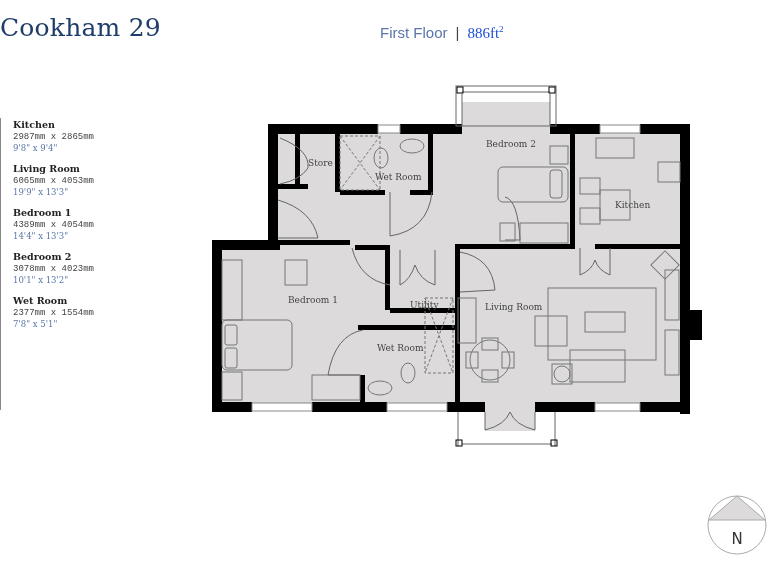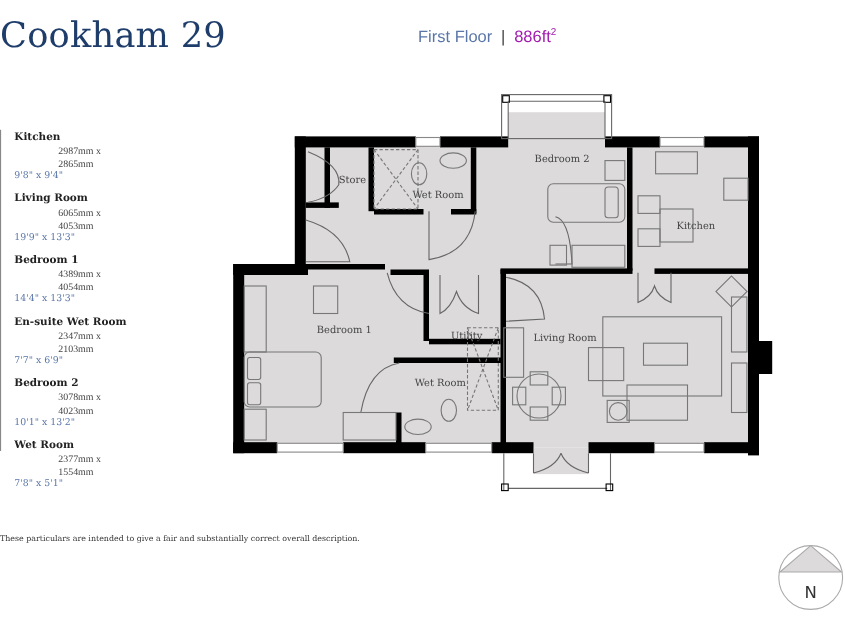--- a/index.html
+++ b/index.html
@@ -1,25 +1,25 @@
 <!DOCTYPE html>
 <html><head>
 <meta charset="utf-8">
 <style>
   html, body { margin:0; padding:0; background:#ffffff; }
   body { width:768px; height:576px; position:relative; overflow:hidden; font-family:"Liberation Sans", sans-serif; }
-  .title { position:absolute; left:0; top:13px; font-family:"DejaVu Serif", serif; font-size:32px; color:#1f3d6a; letter-spacing:0.2px; }
+  .title { position:absolute; left:0; top:13px; font-family:"DejaVu Serif", serif; font-size:25px; color:#1f3d6a; letter-spacing:0.2px; }
   .subtitle { position:absolute; left:380px; top:24px; font-size:15px; color:#5a76a8; }
   .subtitle .sep { color:#444; margin:0 8px; }
-  .subtitle .area { color:#a21caf; }
+  .subtitle .area { color:#1d4ed8;font-family:Liberation Serif, serif; }
   .subtitle sup { font-size:9px; }
   .legend { position:absolute; left:0; top:118px; width:120px; height:292px; border-left:1px solid #888; padding-left:12px; box-sizing:border-box; }
   .legend .room { margin-bottom:8px; }
   .legend .rname { font-family:"DejaVu Serif", serif; font-weight:bold; font-size:9.5px; color:#222; line-height:13px; }
-  .legend .mm { font-family:Liberation Serif, serif; font-size:9px; color:#444; line-height:12px;margin-left:40px; }
+  .legend .mm { font-family:Liberation Mono, monospace; font-size:9px; color:#444; line-height:12px; }
   .legend .ft { font-family:"DejaVu Serif", serif; font-size:8.5px; color:#5a76a8; line-height:11px; }
   .notes { position:absolute; left:0; top:484px; width:540px; font-family:"DejaVu Serif", serif; font-size:7.2px; color:#333; line-height:12px; }
   .notes p { margin:0; }
   .plan { position:absolute; left:200px; top:80px; }
   .compass { position:absolute; left:706px; top:494px; }
 </style>
 </head>
 <body>
 
 <div class="title">Cookham 29</div>
@@ -35,25 +35,20 @@
   </div>
   <div class="room">
     <div class="rname">Living Room</div>
     <div class="mm">6065mm x 4053mm</div>
     <div class="ft">19'9" x 13'3"</div>
   </div>
   <div class="room">
     <div class="rname">Bedroom 1</div>
     <div class="mm">4389mm x 4054mm</div>
     <div class="ft">14'4" x 13'3"</div>
-  </div>
-  <div class="room">
-    <div class="rname">En-suite Wet Room</div>
-    <div class="mm">2347mm x 2103mm</div>
-    <div class="ft">7'7" x 6'9"</div>
   </div>
   <div class="room">
     <div class="rname">Bedroom 2</div>
     <div class="mm">3078mm x 4023mm</div>
     <div class="ft">10'1" x 13'2"</div>
   </div>
   <div class="room">
     <div class="rname">Wet Room</div>
     <div class="mm">2377mm x 1554mm</div>
     <div class="ft">7'8" x 5'1"</div>
@@ -203,20 +198,19 @@
     <text x="286" y="67">Bedroom 2</text>
     <text x="415" y="128">Kitchen</text>
     <text x="88" y="223">Bedroom 1</text>
     <text x="210" y="228">Utility</text>
     <text x="285" y="230">Living Room</text>
     <text x="177" y="271">Wet Room</text>
   </g>
 </svg>
 
 <div class="notes">
-  <p>These particulars are intended to give a fair and substantially correct overall description.</p>
 </div>
 
 <svg class="compass" width="62" height="62" viewBox="0 0 62 62">
   <circle cx="31" cy="31" r="29" fill="#fff" stroke="#aaa" stroke-width="1"></circle>
   <polygon points="31,2 3,26 59,26" fill="#dcdada" stroke="#aaa" stroke-width="1"></polygon>
   <text x="31" y="50" text-anchor="middle" font-family="DejaVu Sans, sans-serif" font-size="15" fill="#333">N</text>
 </svg>
 
 </body></html>

